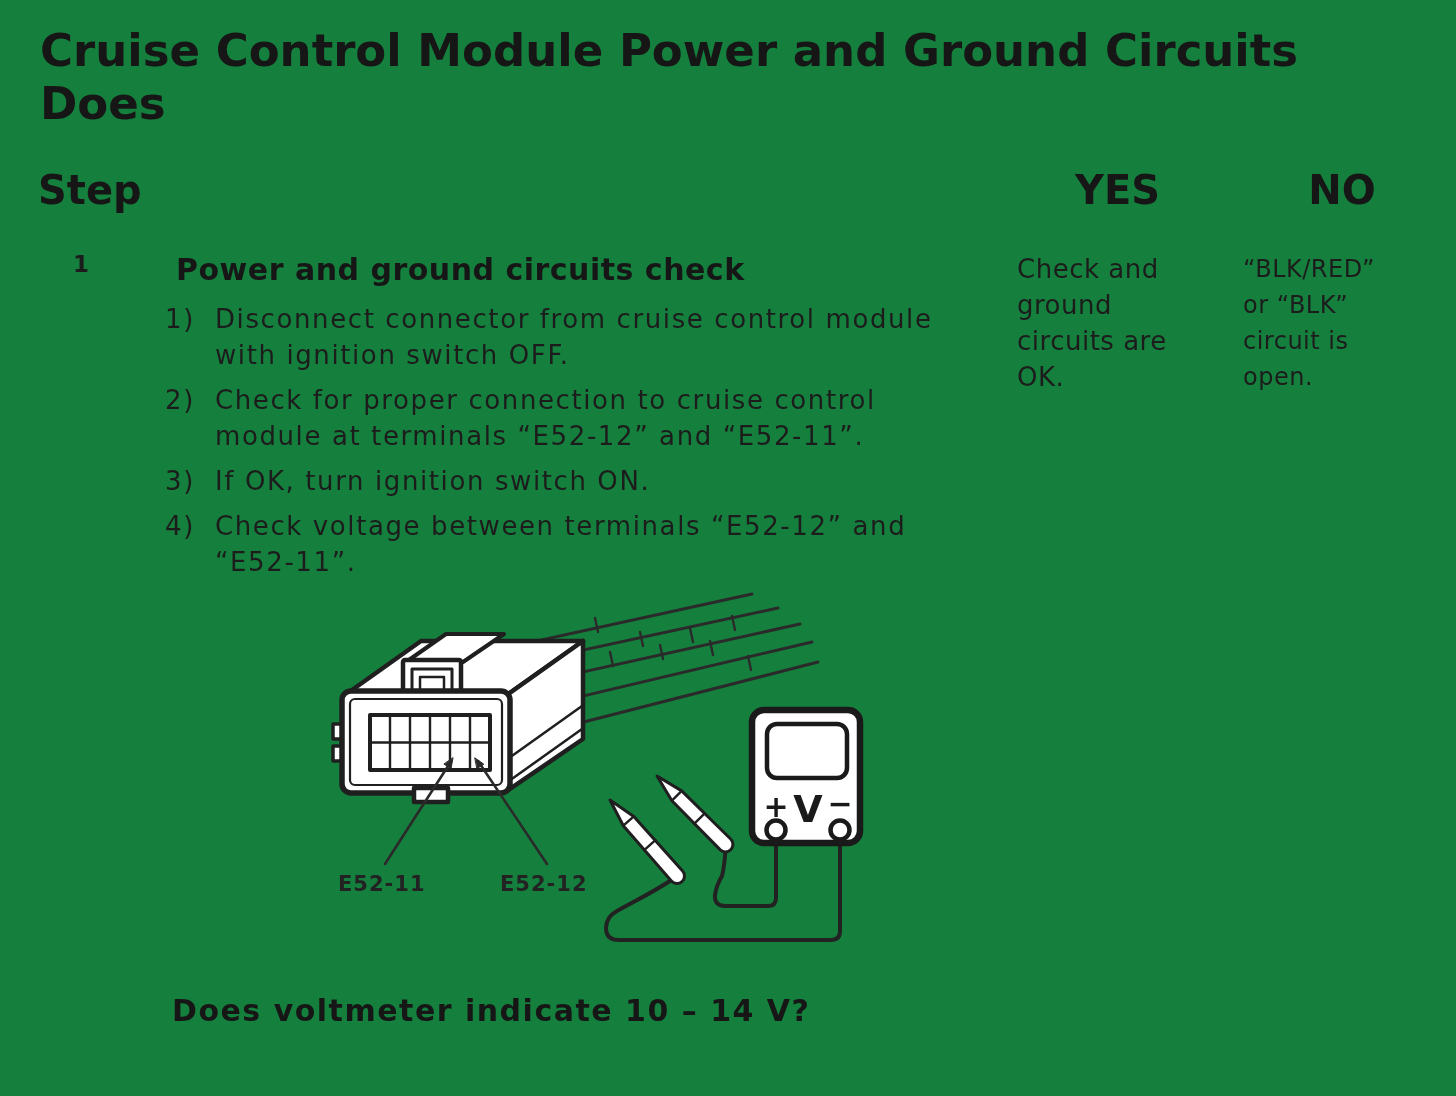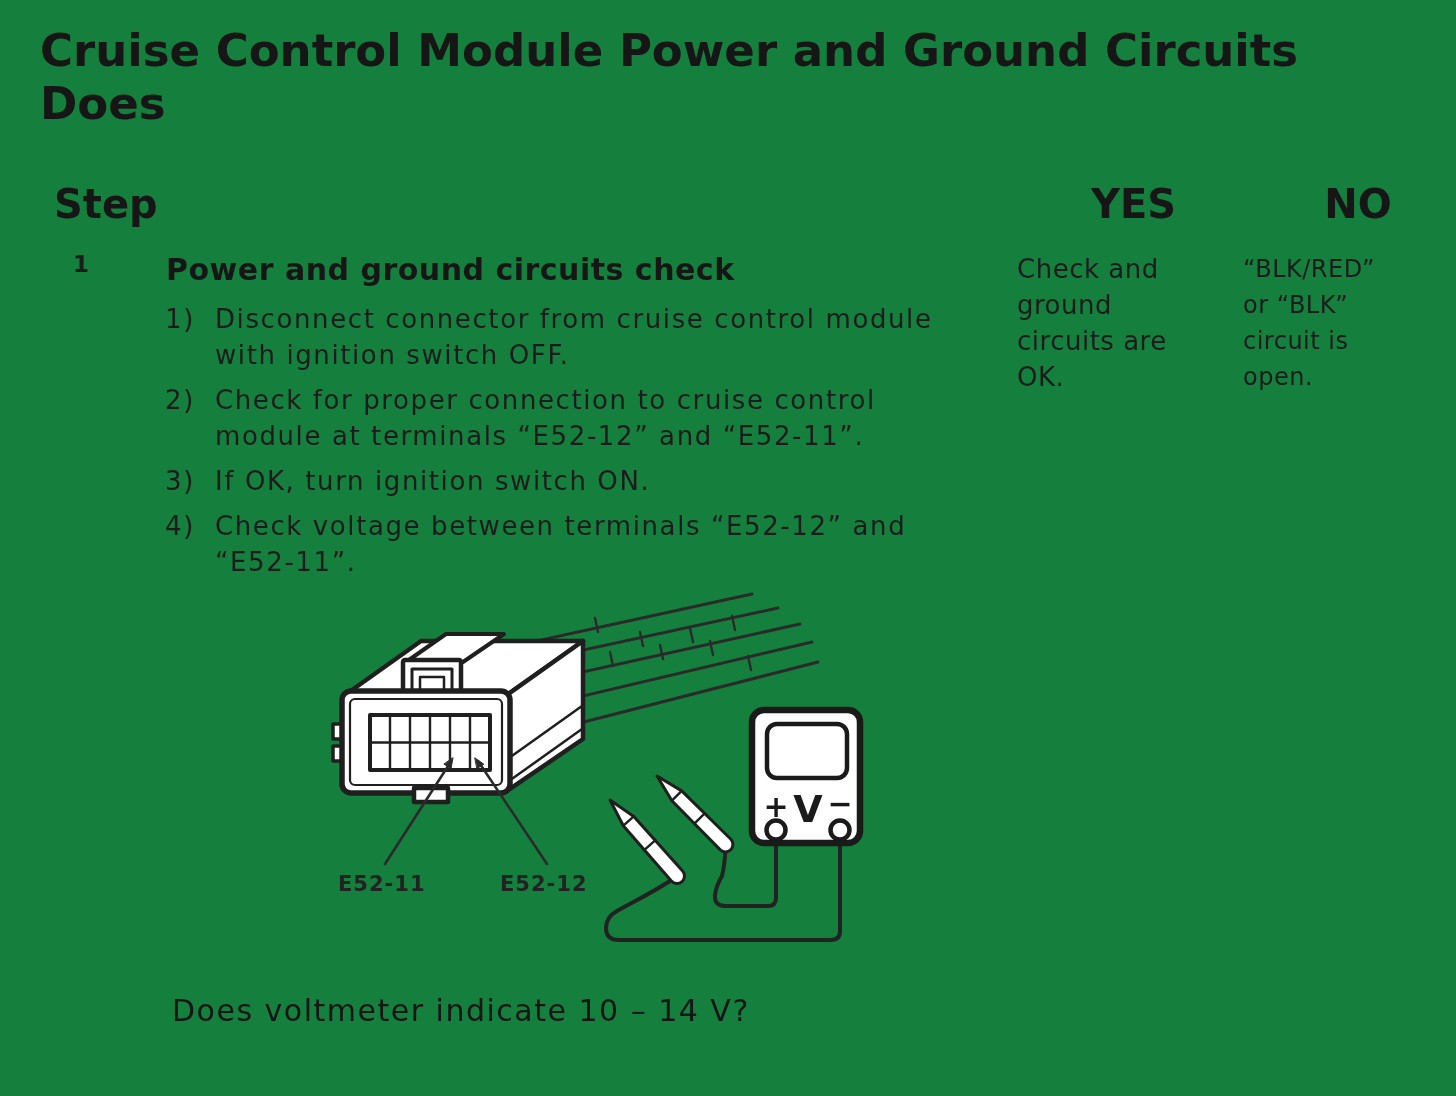--- a/index.html
+++ b/index.html
@@ -6,41 +6,41 @@
   .page{
     position:relative;width:1456px;height:1096px;background:#15803d;
     color:#1c1c1c;font-family:"DejaVu Sans","Liberation Sans",sans-serif;overflow:hidden;
   }
   .abs{position:absolute;}
   .page-title{
     left:40px;top:24px;width:1340px;
     font-size:45px;font-weight:bold;line-height:53px;color:#161616;
   }
   .col-header{
-    top:181px;font-size:40px;font-weight:bold;color:#161616;white-space:nowrap;margin-left:16px;
+    top:167px;font-size:40px;font-weight:bold;color:#161616;white-space:nowrap;
   }
   .h-step{left:38px;}
   .h-action{left:200px;width:760px;text-align:center;}
   .h-yes{left:1030px;width:175px;text-align:center;}
   .h-no{left:1262px;width:160px;text-align:center;}
   .step-num{left:73px;top:251px;font-size:23px;font-weight:bold;}
   .action-col{left:165px;top:251px;width:800px;}
   .action-title{
-    font-size:30px;font-weight:bold;letter-spacing:0.5px;line-height:38px;margin:0 0 12px 1px;color:#161616;
+    font-size:30px;font-weight:bold;letter-spacing:0.5px;line-height:38px;margin:0 0 12px 11px;color:#161616;
   }
   .action-list{list-style:none;margin:0;padding:0;}
   .action-list li{
     position:relative;padding-left:50px;width:740px;
     font-size:26px;line-height:36px;letter-spacing:1.6px;margin:0 0 9px 0;
   }
   .li-num{position:absolute;left:0;top:0;}
   .yes-col{left:1017px;top:251px;width:180px;font-size:26px;line-height:36px;letter-spacing:0.5px;}
   .no-col{left:1243px;top:251px;width:158px;font-size:24px;line-height:36px;letter-spacing:0.5px;}
   .question{
-    left:172px;top:993px;font-size:30px;font-weight:normal;letter-spacing:1.5px;color:#161616;white-space:nowrap;
+    left:172px;top:993px;font-size:30px;font-weight:bold;letter-spacing:1.5px;color:#161616;white-space:nowrap;
   }
   .diagram{left:300px;top:588px;}
 </style>
 </head>
 <body>
 
 <div class="page">
 
   <div class="abs page-title">
     <div>Cruise Control Module Power and Ground Circuits</div>

